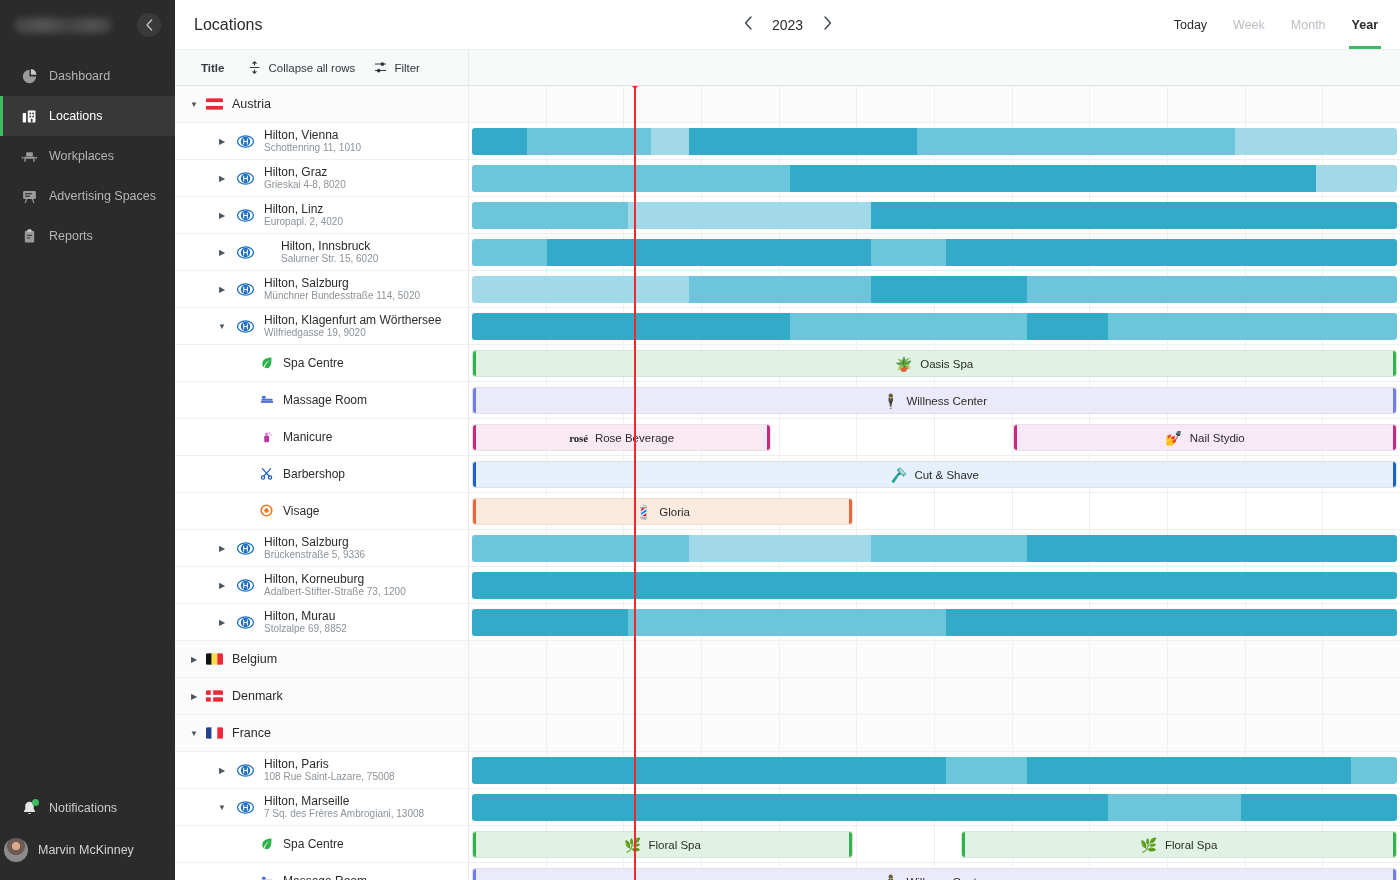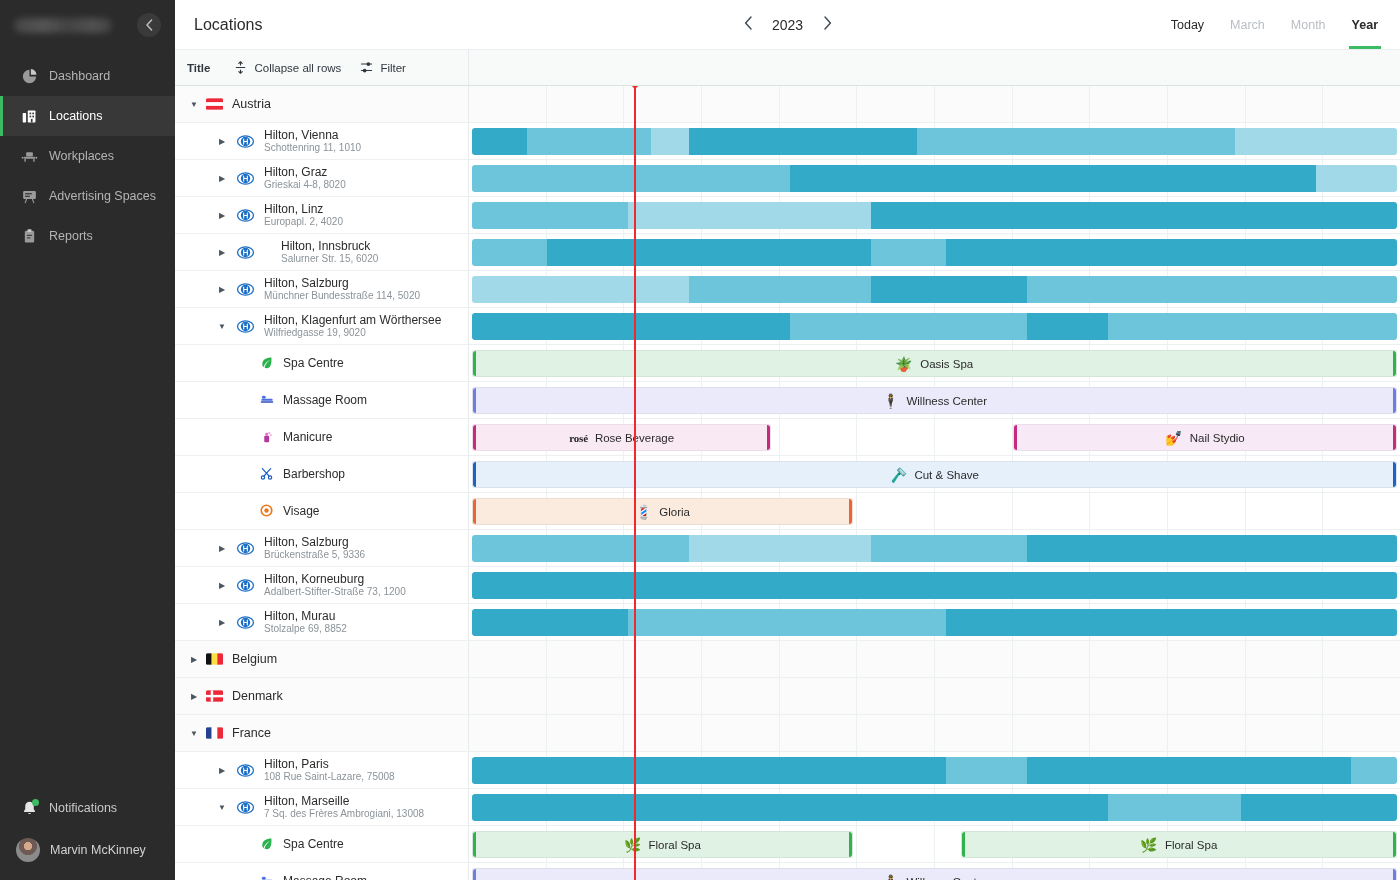--- a/index.html
+++ b/index.html
@@ -34,21 +34,21 @@
   }
   .sb-item.active { background: #383838; color: #ffffff; }
   .sb-item.active::before {
     content: ""; position: absolute; left: 0; top: 0; bottom: 0; width: 3px; background: #3dbb63;
   }
   .sb-ico { width: 17px; height: 17px; flex: none; display: block; }
   .sb-bottom { position: absolute; bottom: 0; left: 0; right: 0; padding-bottom: 8px; }
   .sb-notif { height: 40px; display: flex; align-items: center; gap: 11px; padding-left: 21px; font-size: 12.5px; cursor: pointer; position: relative;}
   .notif-wrap { position: relative; width: 17px; height: 17px; }
   .notif-dot { position: absolute; right: -1px; top: -1px; width: 7px; height: 7px; border-radius: 50%; background: #3dbb63; }
-  .sb-user { height: 44px; display: flex; align-items: center; gap: 10px; padding-left: 16px; font-size: 12.5px; color: #d2d2d2; cursor: pointer;}
+  .sb-user { height: 44px; display: flex; align-items: center; gap: 10px; padding-left: 4px; font-size: 12.5px; color: #d2d2d2; cursor: pointer;}
   .avatar {
     width: 24px; height: 24px; border-radius: 50%; flex: none;
     background: radial-gradient(circle at 50% 34%, #d8a88b 0 20%, #6d5a55 22% 44%, #8b8b8b 46% 100%);
     overflow: hidden; position: relative;
   }
 
   
   .main { width: 1225px; height: 880px; position: relative; background: #fff; }
 
   .topbar {
@@ -63,21 +63,21 @@
   .vtab { font-size: 12.5px; color: #2b2b2b; cursor: pointer; height: 100%; display: flex; align-items: center; position: relative; }
   .vtab.muted { color: #b9bec3; }
   .vtab.active { font-weight: bold; }
   .vtab.active::after {
     content: ""; position: absolute; bottom: 0; left: -3px; right: -3px; height: 3px; background: #3dbb63;
   }
 
   
   .headrow { height: 36px; display: flex; background: #f8fafa; border-bottom: 1px solid #d9e6e0; position: relative; }
   .head-left { width: 294px; flex: none; display: flex; align-items: center; border-right: 1px solid #e8ebed; }
-  .hl-title { font-size: 11.5px; font-weight: bold; color: #30373d; padding-left: 12px; }
+  .hl-title { font-size: 11.5px; font-weight: bold; color: #30373d; padding-left: 26px; }
   .hl-btn { display: flex; align-items: center; gap: 7px; font-size: 11.5px; color: #30373d; cursor: pointer; margin-left: 24px; }
   .hl-btn.f { margin-left: 19px; }
   .months { flex: 1; display: flex; }
   .month { flex: 1; display: flex; align-items: center; justify-content: center; font-size: 11.5px; color: #30373d; border-left: 1px solid #e6eaec; }
   .month:first-child { border-left: none; }
 
   
   .gridwrap { position: relative; height: 794px; overflow: hidden; }
   .row { display: flex; height: 37px; border-bottom: 1px solid #edf0f1; position: relative; }
   .row.country { background: #fbfbfb; }
@@ -216,21 +216,21 @@
         <span class="nav-year">2023</span>
         <span class="nav-arrow">
           <svg width="9" height="14" viewBox="0 0 9 14">
               <path d="M2 1l5.4 6L2 13" fill="none" stroke="#3f4850" stroke-width="1.4" stroke-linecap="round" stroke-linejoin="round"></path>
             </svg>
         </span>
       </div>
 
       <div class="viewtabs">
         <span class="vtab">Today</span>
-        <span class="vtab muted">March</span>
+        <span class="vtab muted">Week</span>
         <span class="vtab muted">Month</span>
         <span class="vtab active">Year</span>
       </div>
     </div>
 
     <div class="headrow">
       <div class="head-left">
         <span class="hl-title">Title</span>
         <span class="hl-btn">
           <svg width="13" height="13" viewBox="0 0 14 14">

